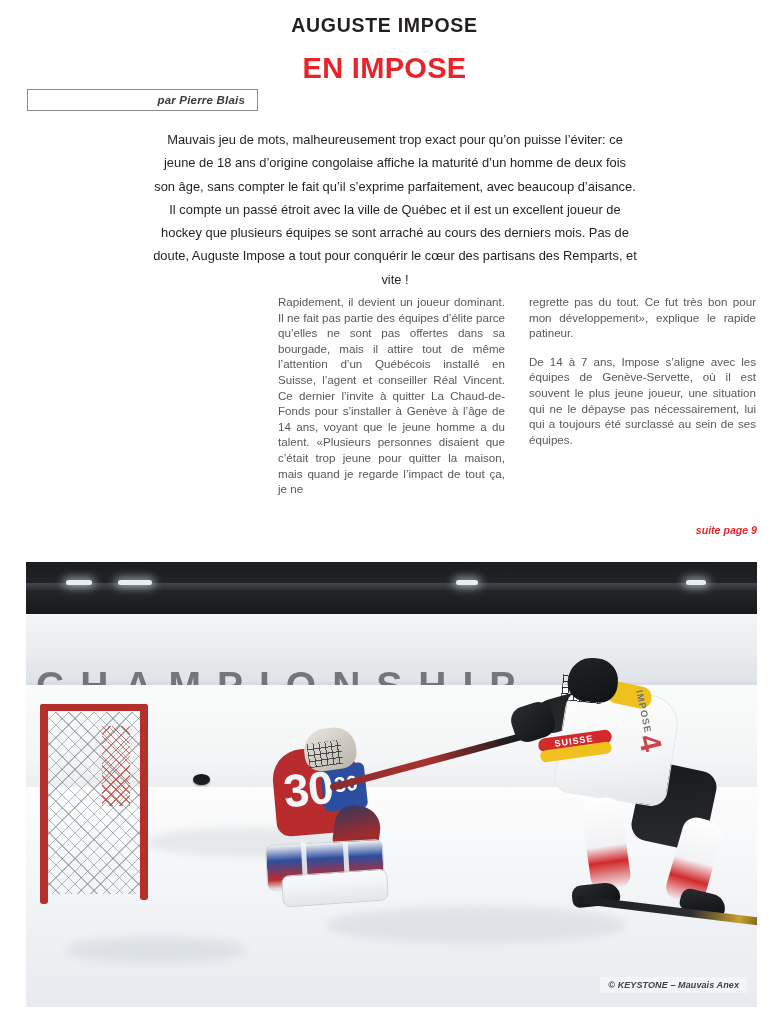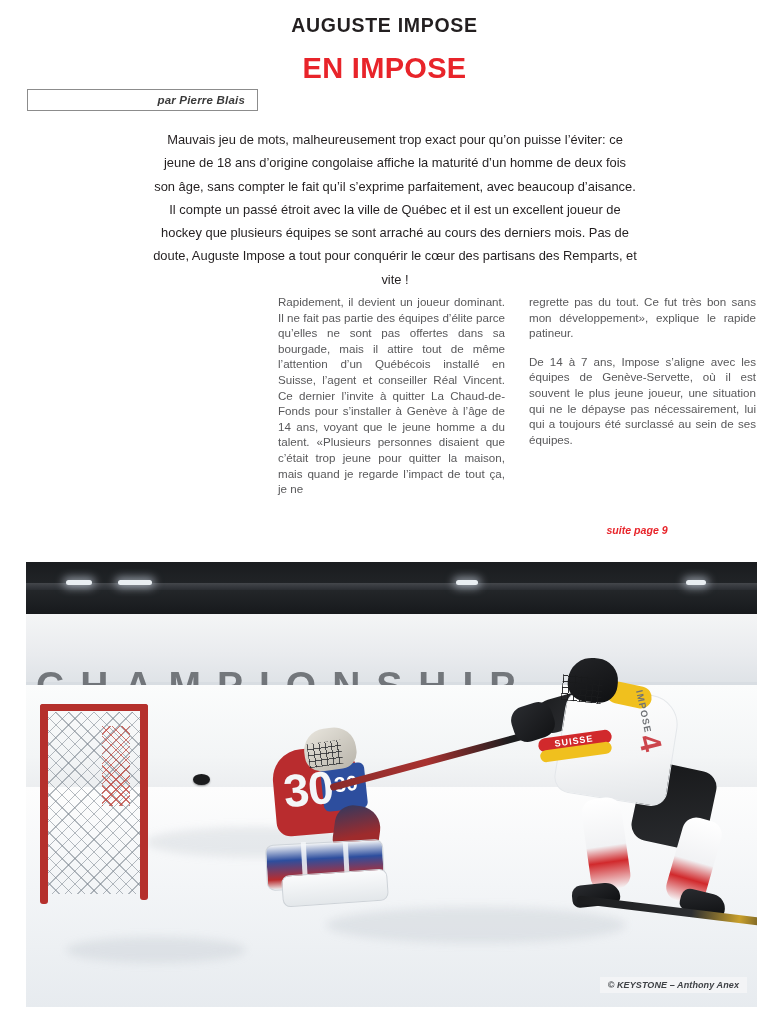--- a/index.html
+++ b/index.html
@@ -96,21 +96,21 @@
     hyphens: manual;
   }
   .col p:last-child { margin-bottom: 0; }
 
   
   .suite {
     position: absolute;
     right: 12px;
     top: 524px;
     width: 240px;
-    text-align: center;
+    text-align: right;
     font-size: 10.6px;
     font-style: italic;
     font-weight: bold;
     color: #e8242a;
   }
 
   
   .photo {
     position: absolute;
     left: 26px;
@@ -409,21 +409,21 @@
 
 <div class="intro">Mauvais jeu de mots, malheureusement trop exact pour qu’on puisse l’éviter: ce jeune de 18 ans d’origine congolaise affiche la maturité d’un homme de deux fois son âge, sans compter le fait qu’il s’exprime parfaitement, avec beaucoup d’aisance. Il compte un passé étroit avec la ville de Québec et il est un excellent joueur de hockey que plusieurs équipes se sont arraché au cours des derniers mois. Pas de doute, Auguste Impose a tout pour conquérir le cœur des partisans des Remparts, et vite !</div>
 
 <div class="columns">
   <div class="col">
   </div>
   <div class="col">
     <p>Rapidement, il devient un joueur dominant. Il ne fait pas partie des équipes d’élite parce qu’elles ne sont pas offertes dans sa bourgade, mais il attire tout de même l’attention d’un Québécois installé en Suisse, l’agent et conseiller Réal Vincent. Ce dernier l’invite à quitter La Chaud-de-Fonds pour s’installer à Genève à l’âge de 14 ans, voyant que le jeune homme a du talent. «Plusieurs personnes disaient que c’était trop jeune pour quitter la maison, mais quand je regarde l’impact de tout ça, je ne</p>
   </div>
   <div class="col">
-    <p>regrette pas du tout. Ce fut très bon sans mon développement», explique le rapide patineur.</p>
+    <p>regrette pas du tout. Ce fut très bon pour mon développement», explique le rapide patineur.</p>
     <p>De 14 à 7 ans, Impose s’aligne avec les équipes de Genève-Servette, où il est souvent le plus jeune joueur, une situation qui ne le dépayse pas nécessairement, lui qui a toujours été surclassé au sein de ses équipes.</p>
   </div>
 </div>
 
 <div class="suite">suite page 9</div>
 
 <div class="photo">
   <div class="photo-inner">
 
     <div class="arena-dark">
@@ -512,15 +512,15 @@
       <div class="sh-num">4</div>
       <div class="sh-helmet"></div>
       <div class="sh-cage"></div>
       <div class="sh-sock-l"></div>
       <div class="sh-sock-r"></div>
       <div class="sh-skate-l"></div>
       <div class="sh-skate-r"></div>
       <div class="stick-low"></div>
     </div>
 
-    <div class="caption">© KEYSTONE – Anthony Anex</div>
+    <div class="caption">© KEYSTONE – Mauvais Anex</div>
   </div>
 </div>
 
 </body></html>

